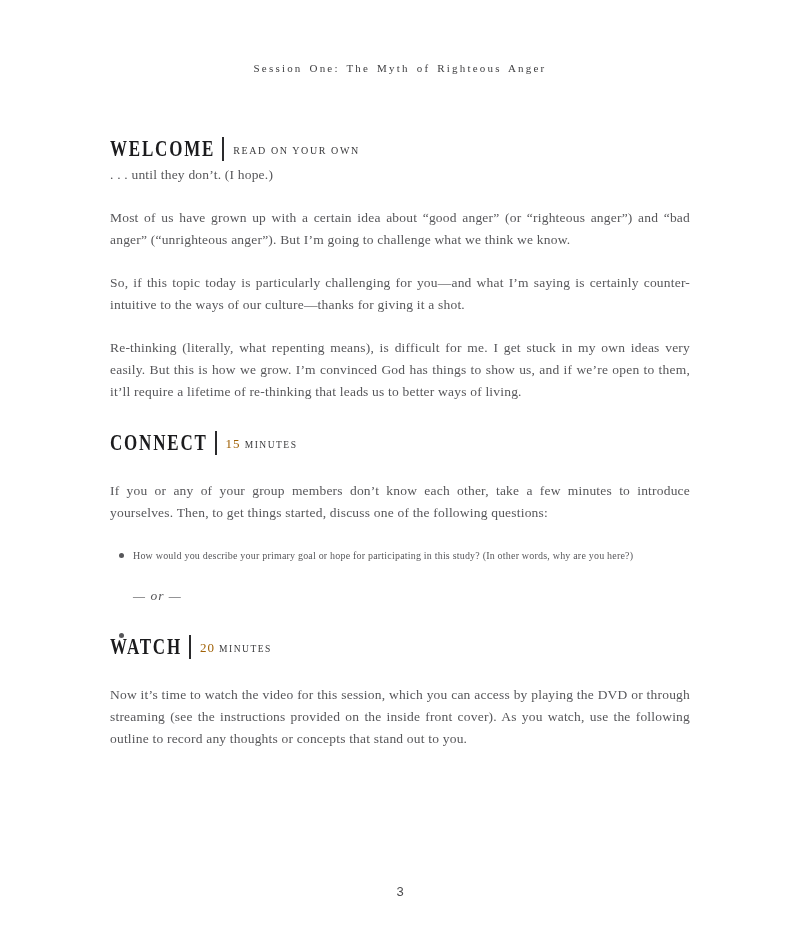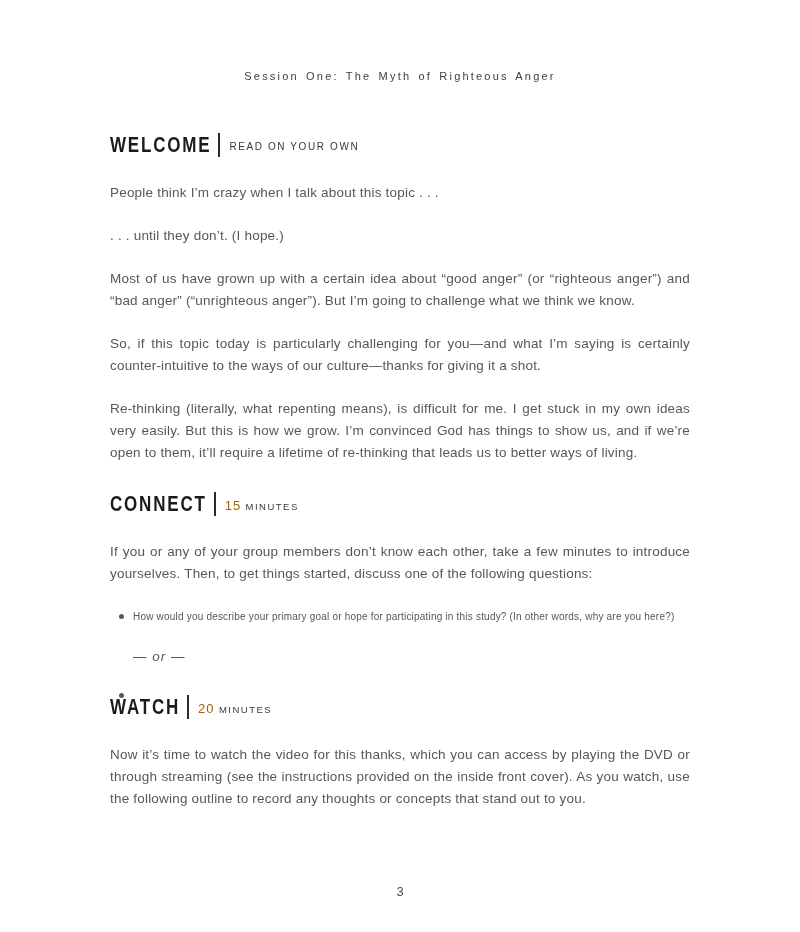--- a/index.html
+++ b/index.html
@@ -11,37 +11,38 @@
     position: relative;
     width: 800px;
     height: 932px;
     background: #ffffff;
     font-family: "Liberation Sans", sans-serif;
     overflow: hidden;
   }
   .content {
     position: absolute;
     left: 110px;
-    top: 8px;
+    top: 0;
     width: 580px;
+    font-family: Liberation Serif, serif;
   }
   .session-header {
     margin-top: 62px;
     text-align: center;
     font-size: 11px;
     letter-spacing: 2.2px;
     word-spacing: 2px;
     color: #3e3e40;
   }
   .section-heading {
     display: flex;
     align-items: center;
     height: 30px;
   }
-  .heading-welcome { margin-top: 48px; }
+  .heading-welcome { margin-top: 60px; }
   .heading-connect { margin-top: 25px; text-align: center; }
   .heading-watch   { margin-top: 28px; }
   .section-title {
     display: inline-block;
     font-size: 17px;
     font-weight: 700;
     letter-spacing: 1.8px;
     color: #1b1b1d;
     transform: scaleY(1.35);
     transform-origin: left center;
@@ -128,21 +129,20 @@
   <div class="content">
 
     <div class="session-header">Session One: The Myth of Righteous Anger</div>
 
     <div class="section-heading heading-welcome">
       <span class="section-title">WELCOME</span>
       <span class="heading-divider"></span>
       <span class="heading-subtitle">READ ON YOUR OWN</span>
     </div>
 
-    <p class="para para-first">People think I’m crazy when I talk about this topic . . .</p>
 
     <p class="para">. . . until they don’t. (I hope.)</p>
 
     <p class="para">Most of us have grown up with a certain idea about “good anger” (or “righteous anger”) and “bad anger” (“unrighteous anger”). But I’m going to challenge what we think we know.</p>
 
     <p class="para">So, if this topic today is particularly challenging for you—and what I’m saying is certainly counter-intuitive to the ways of our culture—thanks for giving it a shot.</p>
 
     <p class="para">Re-thinking (literally, what repenting means), is difficult for me. I get stuck in my own ideas very easily. But this is how we grow. I’m convinced God has things to show us, and if we’re open to them, it’ll require a lifetime of re-thinking that leads us to better ways of living.</p>
 
     <div class="section-heading heading-connect">
@@ -173,18 +173,18 @@
 
     <div class="section-heading heading-watch">
       <span class="section-title">WATCH</span>
       <span class="heading-divider"></span>
       <span class="heading-subtitle">
         <span class="duration-number">20</span>
         <span class="duration-unit">MINUTES</span>
       </span>
     </div>
 
-    <p class="para para-first">Now it’s time to watch the video for this thanks, which you can access by playing the DVD or through streaming (see the instructions provided on the inside front cover). As you watch, use the following outline to record any thoughts or concepts that stand out to you.</p>
+    <p class="para para-first">Now it’s time to watch the video for this session, which you can access by playing the DVD or through streaming (see the instructions provided on the inside front cover). As you watch, use the following outline to record any thoughts or concepts that stand out to you.</p>
 
   </div>
 
   <div class="page-number">3</div>
 </div>
 
 </body></html>

